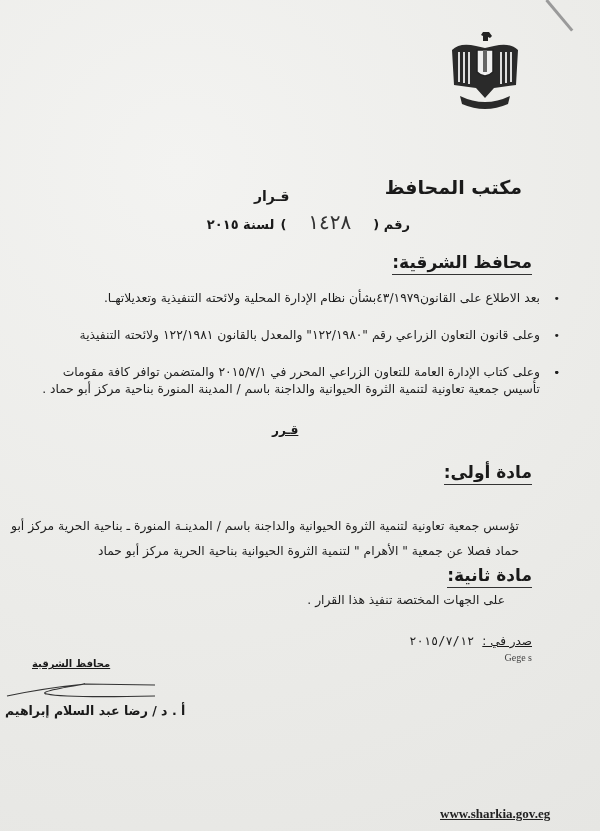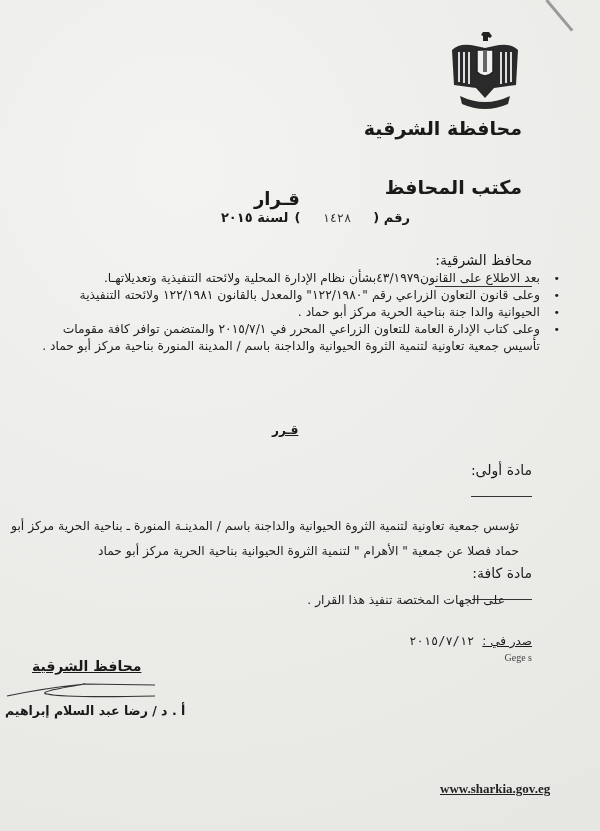--- a/index.html
+++ b/index.html
@@ -15,52 +15,52 @@
     .rtl { direction: rtl; }
     .abs { position: absolute; }
 
     
     .emblem { left: 450px; top: 30px; width: 70px; height: 82px; }
     .diag-line { left: 545px; top: 0; width: 3px; height: 40px; background:#9a9a9a; transform: rotate(-40deg); transform-origin: top; }
 
     .gov-title { right: 78px; top: 117px; font-size: 19px; font-weight: bold; letter-spacing: 0.5px; }
     .office-title { right: 78px; top: 146px; font-size: 19px; font-weight: bold; margin-top: 30px; }
 
-    .decision-title { left: 254px; top: 188px; font-size: 18px; font-weight: bold; letter-spacing: 4px; }
+    .decision-title { left: 254px; top: 188px; font-size: 14px; font-weight: bold; letter-spacing: 4px; }
     .decision-num { left: 180px; top: 210px; width: 230px; font-size: 13px; font-weight: bold; display:flex; gap:6px; direction: rtl; align-items: baseline; }
-    .decision-num .handwrite { font-family: Liberation Mono, monospace; font-weight: normal; font-size: 12px; color:#333; letter-spacing: 3px; padding: 0 16px; }
+    .decision-num .handwrite { font-family: Liberation Sans, sans-serif; font-weight: normal; font-size: 20px; color:#333; letter-spacing: 3px; padding: 0 16px; }
 
-    .heading-ul { font-size: 14px; font-weight: normal; border-bottom: 1.5px solid #333; padding-bottom: 18px; }
+    .heading-ul { font-size: 17px; font-weight: bold; border-bottom: 1.5px solid #333; padding-bottom: 2px; }
     .h-governor { right: 68px; top: 252px; }
 
     .body-text { font-size: 12.3px; line-height: 17px; color: #1e1e1e; }
     .bullets { right: 40px; top: 270px; width: 560px; }
-    .bullet { position: relative; padding-right: 20px; margin-bottom: 0; }
+    .bullet { position: relative; padding-right: 20px; margin-bottom: 0; margin-top: 20px; }
     .bullet::before { content: "•"; position: absolute; right: 0; top: 0; font-size: 11px; }
     .bullet .line { display:block; white-space: nowrap; }
 
     .resolved { left: 272px; top: 423px; font-size: 12px; font-weight: bold; text-decoration: underline; }
 
     .h-art1 { right: 68px; top: 462px; }
     .art1-text { right: 81px; top: 484px; width: 530px; margin-top: 34px; }
     .art1-text .line { display:block; white-space: nowrap; margin-bottom: 8px; }
 
     .h-art2 { right: 68px; top: 565px; }
     .art2-text { right: 95px; top: 592px; }
 
     .issued { right: 68px; top: 634px; font-size: 12px; display:flex; gap:8px; direction: rtl; align-items: baseline; }
     .issued .label { text-decoration: underline; }
     .issued .date { font-family: "DejaVu Sans Mono", monospace; font-size: 12px; letter-spacing: 1px; }
     .gege { right: 68px; top: 652px; font-family: "Liberation Serif", serif; font-size: 10px; color:#444; }
 
-    .sig-title { left: 32px; top: 658px; font-size: 14px; font-weight: bold; text-decoration: underline; }
+    .sig-title { left: 32px; top: 658px; font-size: 10px; font-weight: bold; text-decoration: underline; }
     .sig-stroke { left: 5px; top: 680px; width: 155px; height: 20px; }
     .sig-name { left: 5px; top: 703px; font-size: 12.5px; font-weight: bold; }
 
-    .website { left: 440px; top: 781px; font-family: "Liberation Serif", serif; font-size: 13px; font-weight: bold; text-decoration: underline; color:#222; }
+    .website { left: 440px; top: 806px; font-family: "Liberation Serif", serif; font-size: 13px; font-weight: bold; text-decoration: underline; color:#222; }
   </style>
 </head>
 <body>
 
 <div class="page">
 
   <div class="abs diag-line"></div>
 
   <svg class="abs emblem" viewBox="0 0 70 82">
     <path d="M33 2 l6 0 l3 4 l-2 2 l-2 -1 l0 4 l-5 0 l0 -5 l-2 -1z" fill="#222"></path>
@@ -71,58 +71,56 @@
       <rect x="18" y="22" width="2" height="32"></rect>
         <rect x="50" y="22" width="2" height="32"></rect>
       <rect x="55" y="22" width="2" height="31"></rect>
         <rect x="60" y="22" width="2" height="30"></rect>
     </g>
     <path d="M27 20 h16 v22 q-8 8 -16 0z" fill="#f0f0f0" stroke="#222" stroke-width="1.5"></path>
     <rect x="33" y="20" width="4" height="22" fill="#666"></rect>
     <path d="M10 66 Q35 78 60 66 L58 74 Q35 84 12 74 Z" fill="#2a2a2a"></path>
   </svg>
 
-  <div class="abs gov-title rtl">محافظة الشرقية</div>
   <div class="abs office-title rtl">مكتب المحافظ</div>
 
   <div class="abs decision-title rtl">قـرار</div>
   <div class="abs decision-num">
     <span>رقم (</span>
     <span class="handwrite">١٤٢٨</span>
     <span>)</span>
     <span>لسنة ٢٠١٥</span>
   </div>
 
   <div class="abs heading-ul h-governor rtl">محافظ الشرقية:</div>
 
   <div class="abs bullets body-text rtl">
     <div class="bullet">
       <span class="line">بعد الاطلاع على القانون٤٣/١٩٧٩بشأن نظام الإدارة المحلية ولائحته التنفيذية وتعديلاتهـا.</span>
     </div>
     <div class="bullet">
       <span class="line">وعلى قانون التعاون الزراعي رقم "١٢٢/١٩٨٠" والمعدل بالقانون ١٢٢/١٩٨١ ولائحته التنفيذية</span>
     </div>
     <div class="bullet">
-      <span class="line">الحيوانية والدا جنة بناحية  الحرية مركز أبو حماد .</span>
     </div>
     <div class="bullet">
       <span class="line">وعلى كتاب الإدارة العامة للتعاون الزراعي  المحرر في ٢٠١٥/٧/١ والمتضمن  توافر كافة مقومات</span>
       <span class="line">تأسيس جمعية تعاونية لتنمية الثروة الحيوانية والداجنة باسم / المدينة المنورة بناحية مركز أبو حماد .</span>
     </div>
   </div>
 
   <div class="abs resolved rtl">قـرر</div>
 
   <div class="abs heading-ul h-art1 rtl">مادة أولى:</div>
   <div class="abs art1-text body-text rtl">
     <span class="line">تؤسس جمعية تعاونية لتنمية الثروة الحيوانية والداجنة باسم / المدينـة المنورة ـ بناحية الحرية مركز أبو</span>
     <span class="line">حماد فصلا عن جمعية " الأهرام " لتنمية الثروة الحيوانية بناحية الحرية مركز أبو حماد</span>
   </div>
 
-  <div class="abs heading-ul h-art2 rtl">مادة كافة:</div>
+  <div class="abs heading-ul h-art2 rtl">مادة ثانية:</div>
   <div class="abs art2-text body-text rtl">على الجهات المختصة تنفيذ هذا القرار .</div>
 
   <div class="abs issued">
     <span class="label">صدر في :</span>
     <span class="date">٢٠١٥/٧/١٢</span>
   </div>
   <div class="abs gege">Gege   s</div>
 
   <div class="abs sig-title rtl">محافظ الشرقية</div>
   <svg class="abs sig-stroke" viewBox="0 0 155 20">

